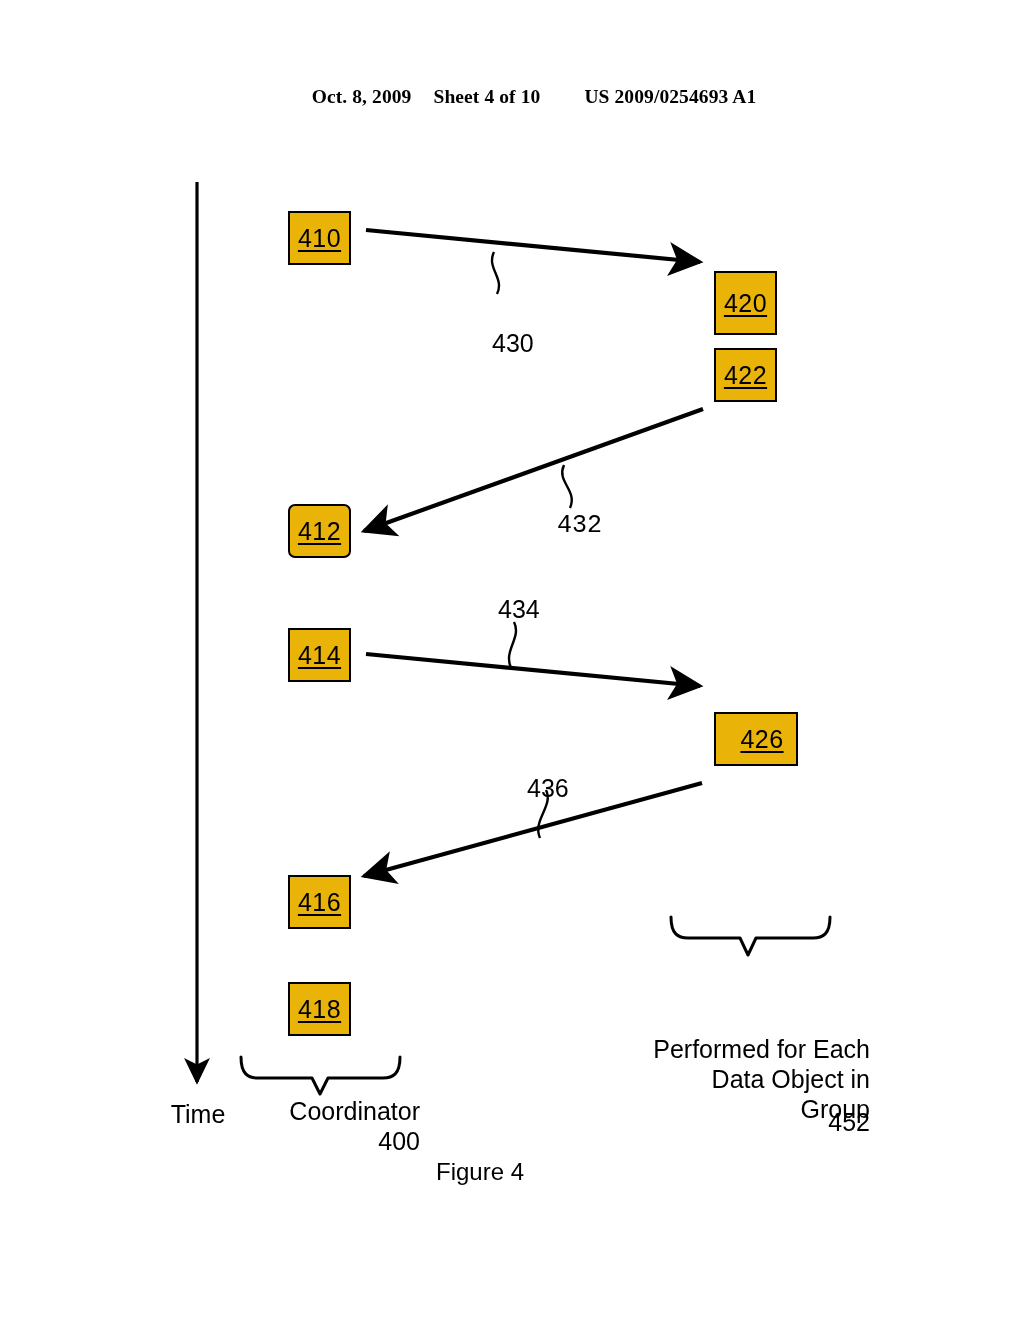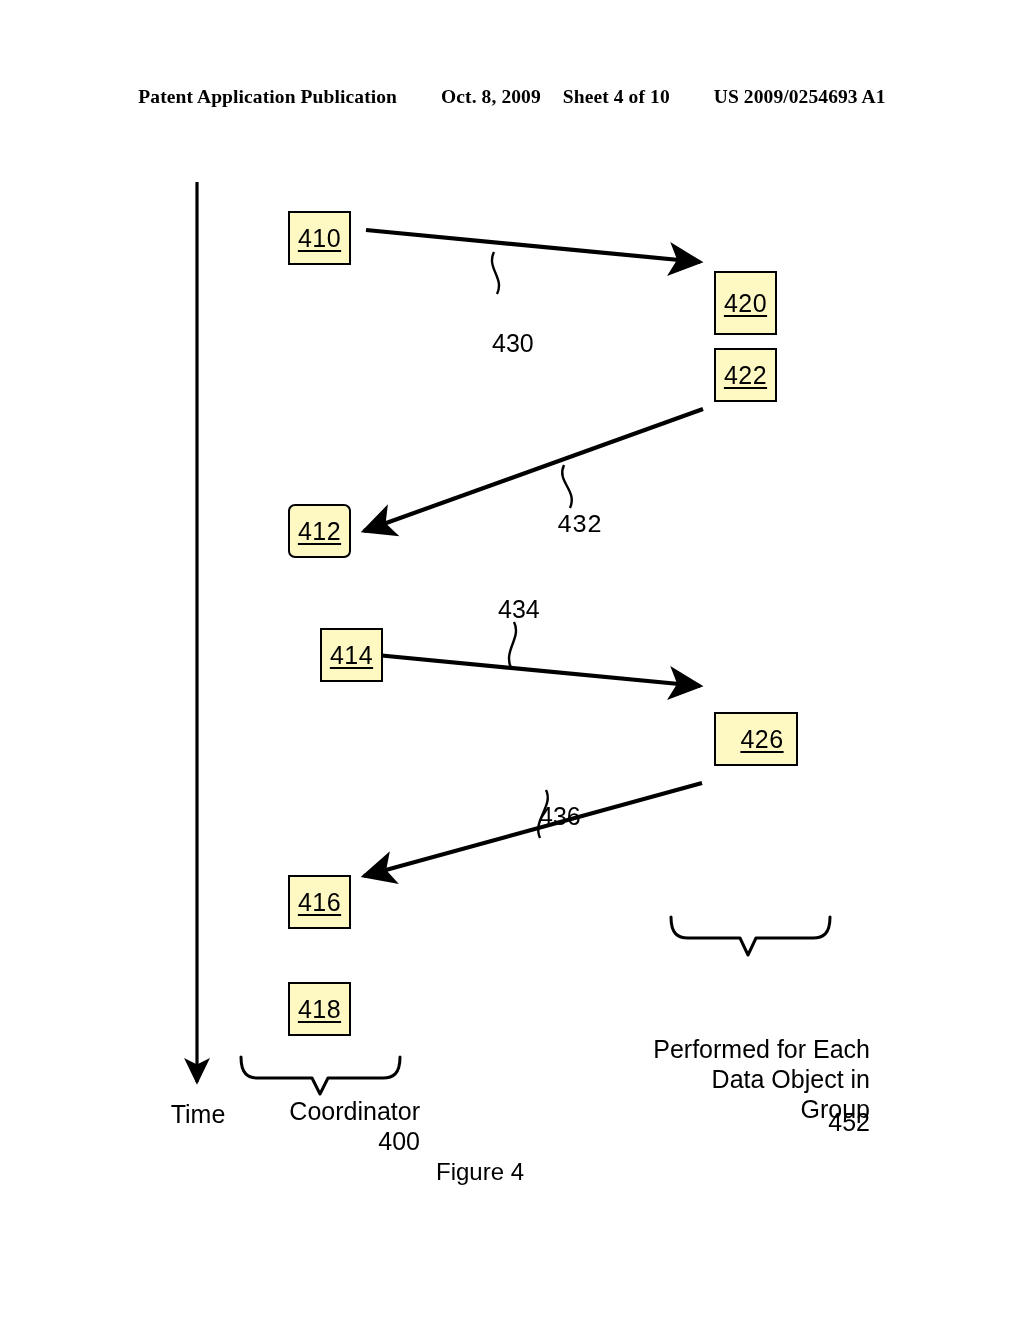--- a/index.html
+++ b/index.html
@@ -57,21 +57,21 @@
     top: 0;
     width: 1024px;
     height: 1320px;
   }
 
   
   .node-box {
     position: absolute;
     box-sizing: border-box;
     border: 2.4px solid #000000;
-    background: #fef9c3;
+    background: #eab308;
     display: flex;
     align-items: center;
     justify-content: center;
   }
   .node-box .node-label {
     font-family: "Liberation Sans", sans-serif;
     font-size: 25px;
     line-height: 1;
     text-decoration: underline;
     text-underline-offset: 3px;
@@ -112,21 +112,20 @@
     font-family: "Liberation Sans", sans-serif;
     font-size: 24px;
   }
 </style>
 </head>
 <body>
 
 <div id="page">
 
   <div id="pub-header">
-    <span class="hd">Patent Application Publication</span>
     <span class="hd gap-a"></span>
     <span class="hd">Oct. 8, 2009</span>
     <span class="hd gap-b"></span>
     <span class="hd">Sheet 4 of 10</span>
     <span class="hd gap-c"></span>
     <span class="hd">US 2009/0254693 A1</span>
   </div>
 
   <div id="figure">
 
@@ -178,21 +177,21 @@
     </svg>
 
     <div class="node-box" style="left:288px; top:211px; width:63px; height:54px;">
       <span class="node-label">410</span>
     </div>
 
     <div class="node-box" style="left:288px; top:504px; width:63px; height:54px;border-radius:7px;">
       <span class="node-label">412</span>
     </div>
 
-    <div class="node-box" style="left:288px; top:628px; width:63px; height:54px;margin-left:32px;">
+    <div class="node-box" style="left:288px; top:628px; width:63px; height:54px;">
       <span class="node-label">414</span>
     </div>
 
     <div class="node-box" style="left:288px; top:875px; width:63px; height:54px;">
       <span class="node-label">416</span>
     </div>
 
     <div class="node-box" style="left:288px; top:982px; width:63px; height:54px;">
       <span class="node-label">418</span>
     </div>
@@ -208,21 +207,21 @@
     <div class="node-box" style="left:714px; top:712px; width:84px; height:54px;padding-left:12px;">
       <span class="node-label">426</span>
     </div>
 
     <span class="ref-num" style="left:492px; top:288px;margin-top:43px;">430</span>
 
     <span class="ref-num" style="left:557px; top:513px;font-family:Liberation Mono, monospace;">432</span>
 
     <span class="ref-num" style="left:498px; top:597px;">434</span>
 
-    <span class="ref-num" style="left:527px; top:804px;margin-left:12px;">436</span>
+    <span class="ref-num" style="left:527px; top:776px;">436</span>
 
     <div id="time-label">Time</div>
 
     <div class="caption-text" style="left:220px; top:1096px; width:200px;">Coordinator</div>
     <div class="caption-text" style="left:220px; top:1126px; width:200px;">400</div>
 
     <div class="caption-text" style="left:630px; top:1034px; width:240px;">Performed for Each
 Data Object in
 Group</div>
     <div class="caption-text" style="left:630px; top:1107px; width:240px;">452</div>

